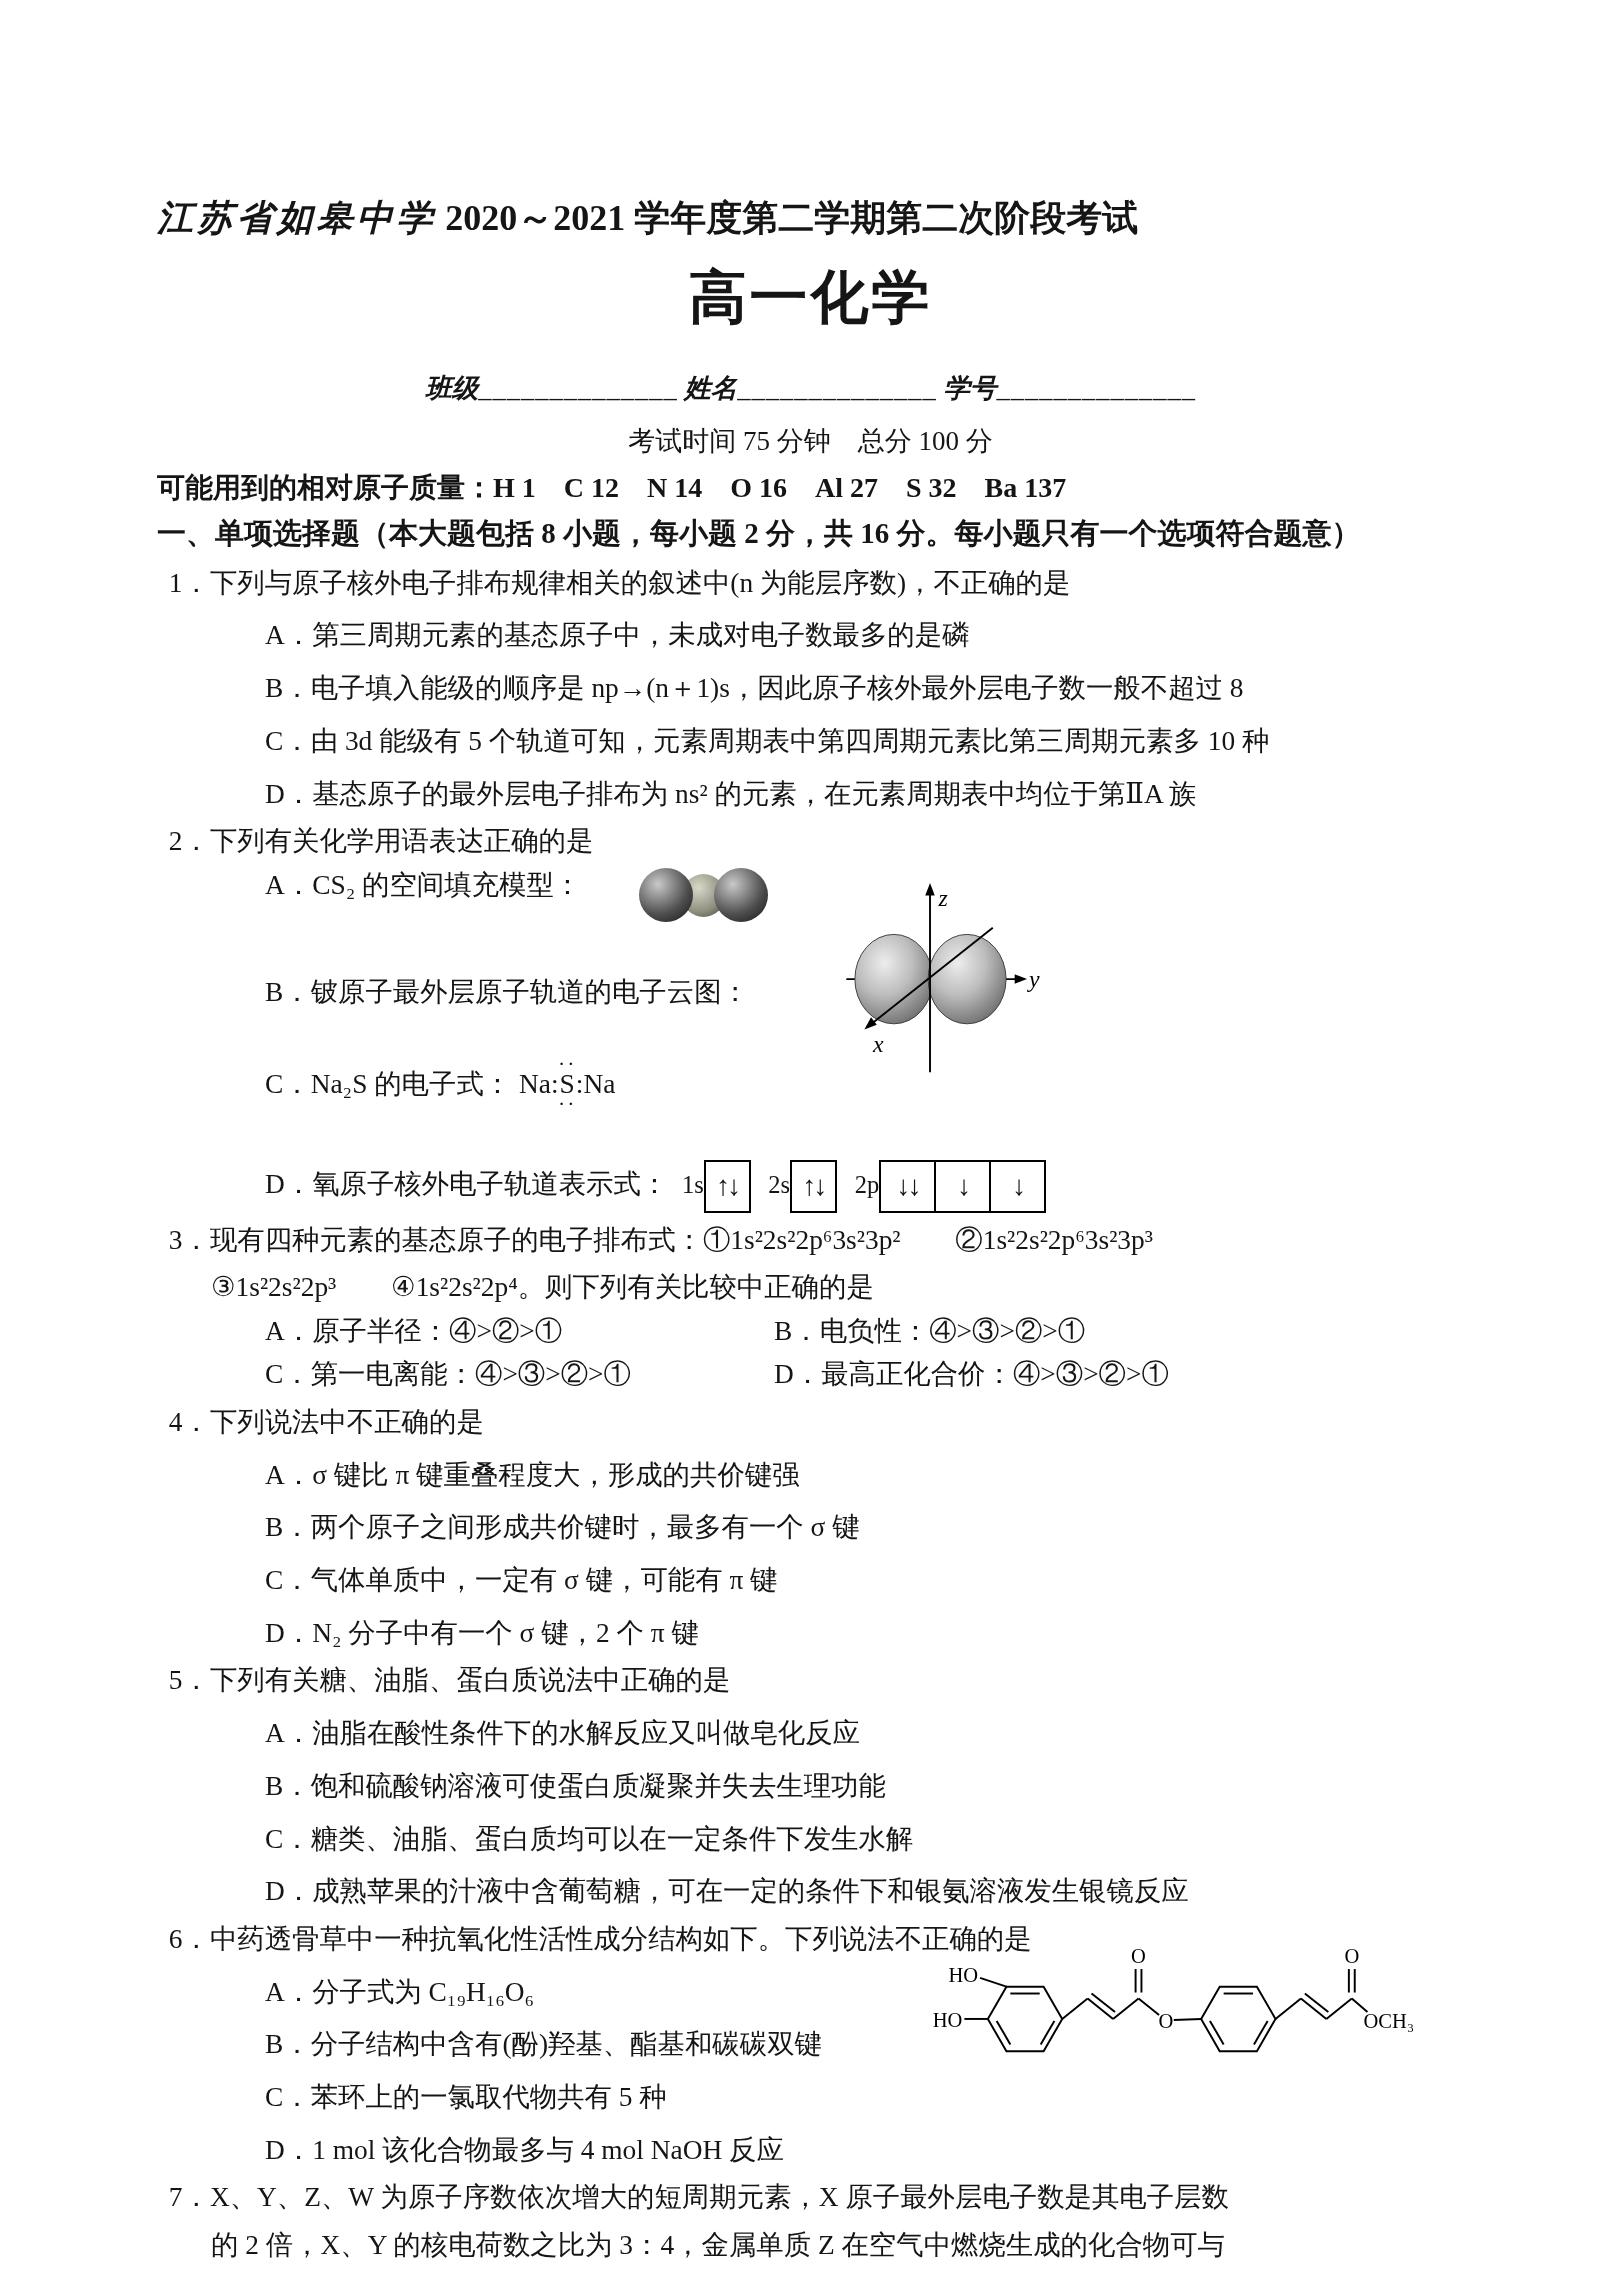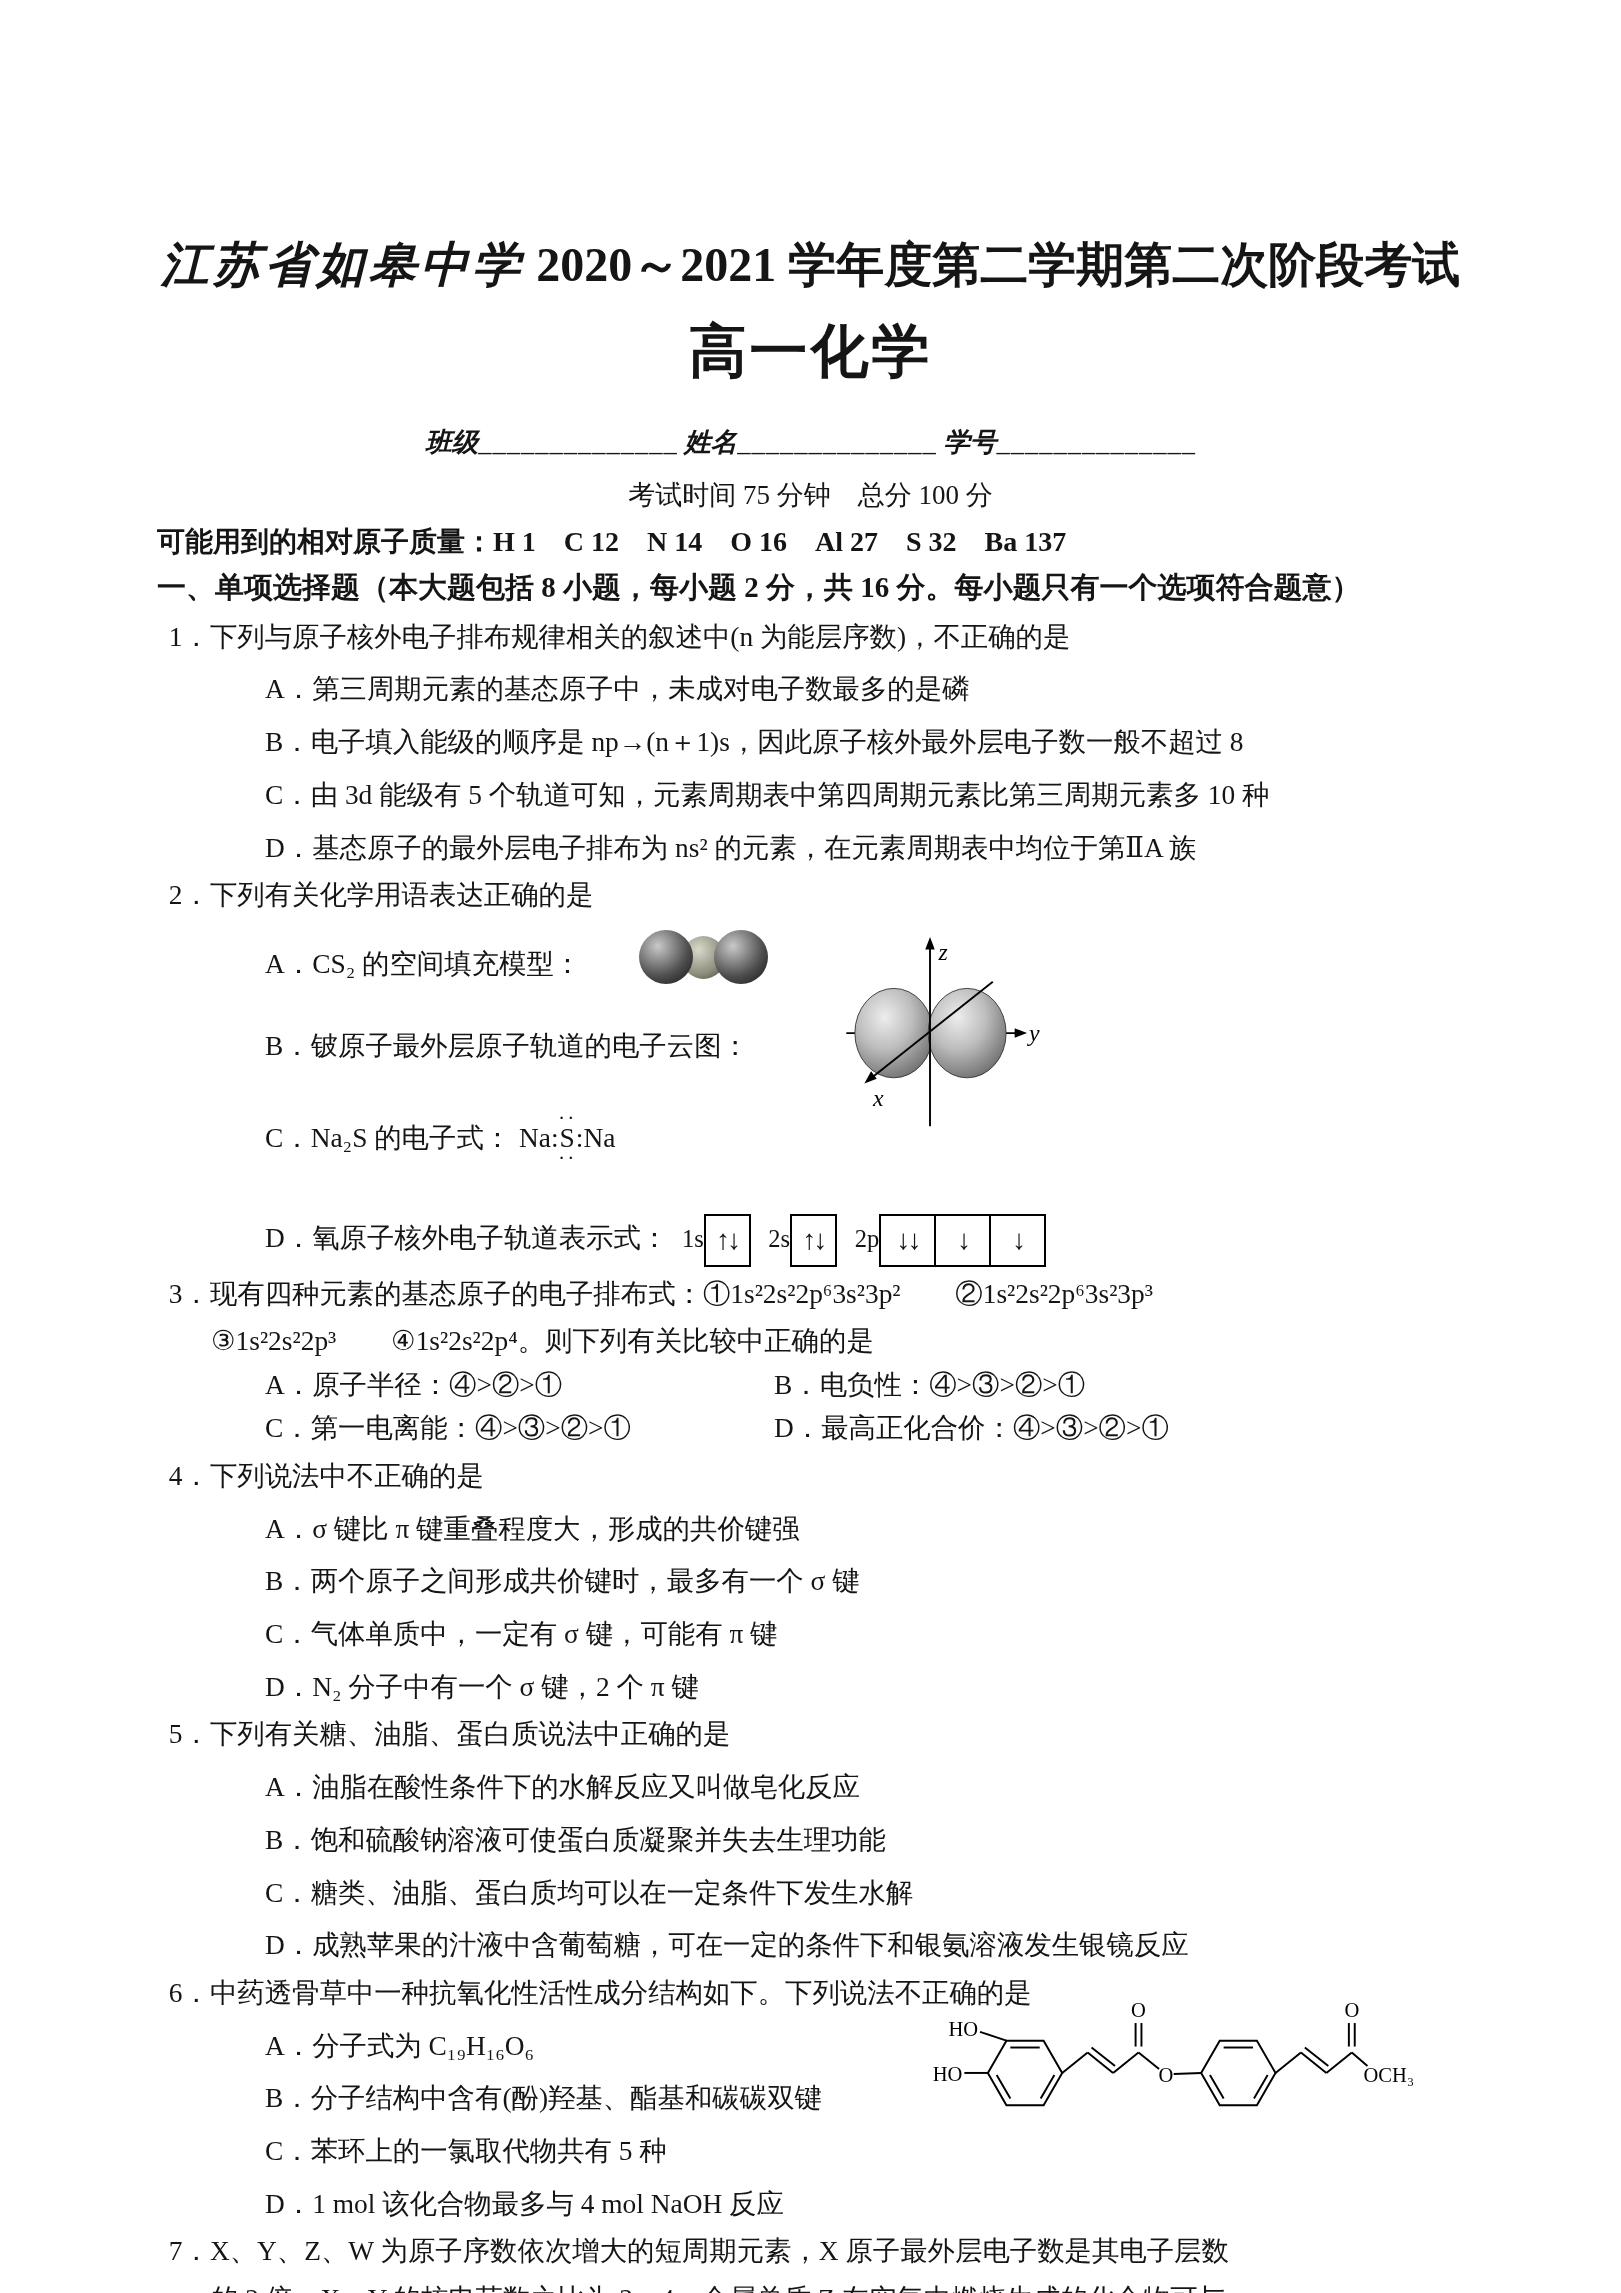--- a/index.html
+++ b/index.html
@@ -7,38 +7,38 @@
   body {
     width:1621px; height:2294px;
     font-family:"Liberation Serif","DejaVu Serif",serif;
     color:#151515;
   }
   .page {
     position:relative; width:1621px; height:2294px;
     padding:194px 157px 0 157px; overflow:hidden;
   }
   
-  .title1 { text-align:center; font-size:48px; font-weight:bold; white-space:nowrap;margin-top:39px; }
+  .title1 { text-align:left; font-size:36px; font-weight:bold; white-space:nowrap; }
   .school { font-style:italic; letter-spacing:3.9px; }
   .subtitle { text-align:center; font-size:58px; font-weight:bold; margin-top:15.7px; letter-spacing:2.9px; }
   .formline { margin-top:33px; text-align:center; font-size:26.5px; white-space:nowrap; }
   .formline .lab { font-style:italic; font-weight:bold; }
   .formline .blank { letter-spacing:1px; }
   .examinfo { text-align:center; font-size:27px; margin-top:17.6px; }
   .masses { font-size:28px; margin-top:9.8px;font-weight:bold; }
   .section { font-size:29px; font-weight:bold; margin-top:3.9px; line-height:1.55; }
   
   .q { font-size:27.4px; line-height:1.45; }
   .stem { padding-left:11.8px; margin-top:7.8px; }
   .opt { padding-left:108px; margin-top:13px; }
   .tworow { display:flex; margin-top:3.9px; }
   .tworow .colL { width:617px; padding-left:108px; }
   .tworow .colR { padding-left:0; }
   
-  .q2a { display:flex; align-items:flex-end; padding-left:108px; margin-top:3.9px; height:65px;gap:48px; }
+  .q2a { display:flex; align-items:flex-start; padding-left:108px; margin-top:3.9px; height:65px;gap:48px; }
   .q2b { position:relative; padding-left:108px; height:125px; display:flex; align-items:center; }
   .q2b .cloud-wrap { position:absolute; left:676px; top:-51px; }
   .q2c { display:flex; align-items:center; padding-left:108px; height:59px; }
   .q2d { display:flex; align-items:flex-end; padding-left:108px; height:96px; margin-top:2px; }
   
   .cs2-model { position:relative; display:inline-block; width:129px; height:57px; margin-left:9.8px; }
   .sphere { position:absolute; border-radius:50%; }
   .sphere.mid { left:43px; top:7.8px; width:43px; height:43px;
     background:radial-gradient(circle at 38% 32%, #d9d9ca, #8d8d7e 62%, #3f3f35 100%); }
   .sphere.left { left:0; top:2px; width:54px; height:54px;

